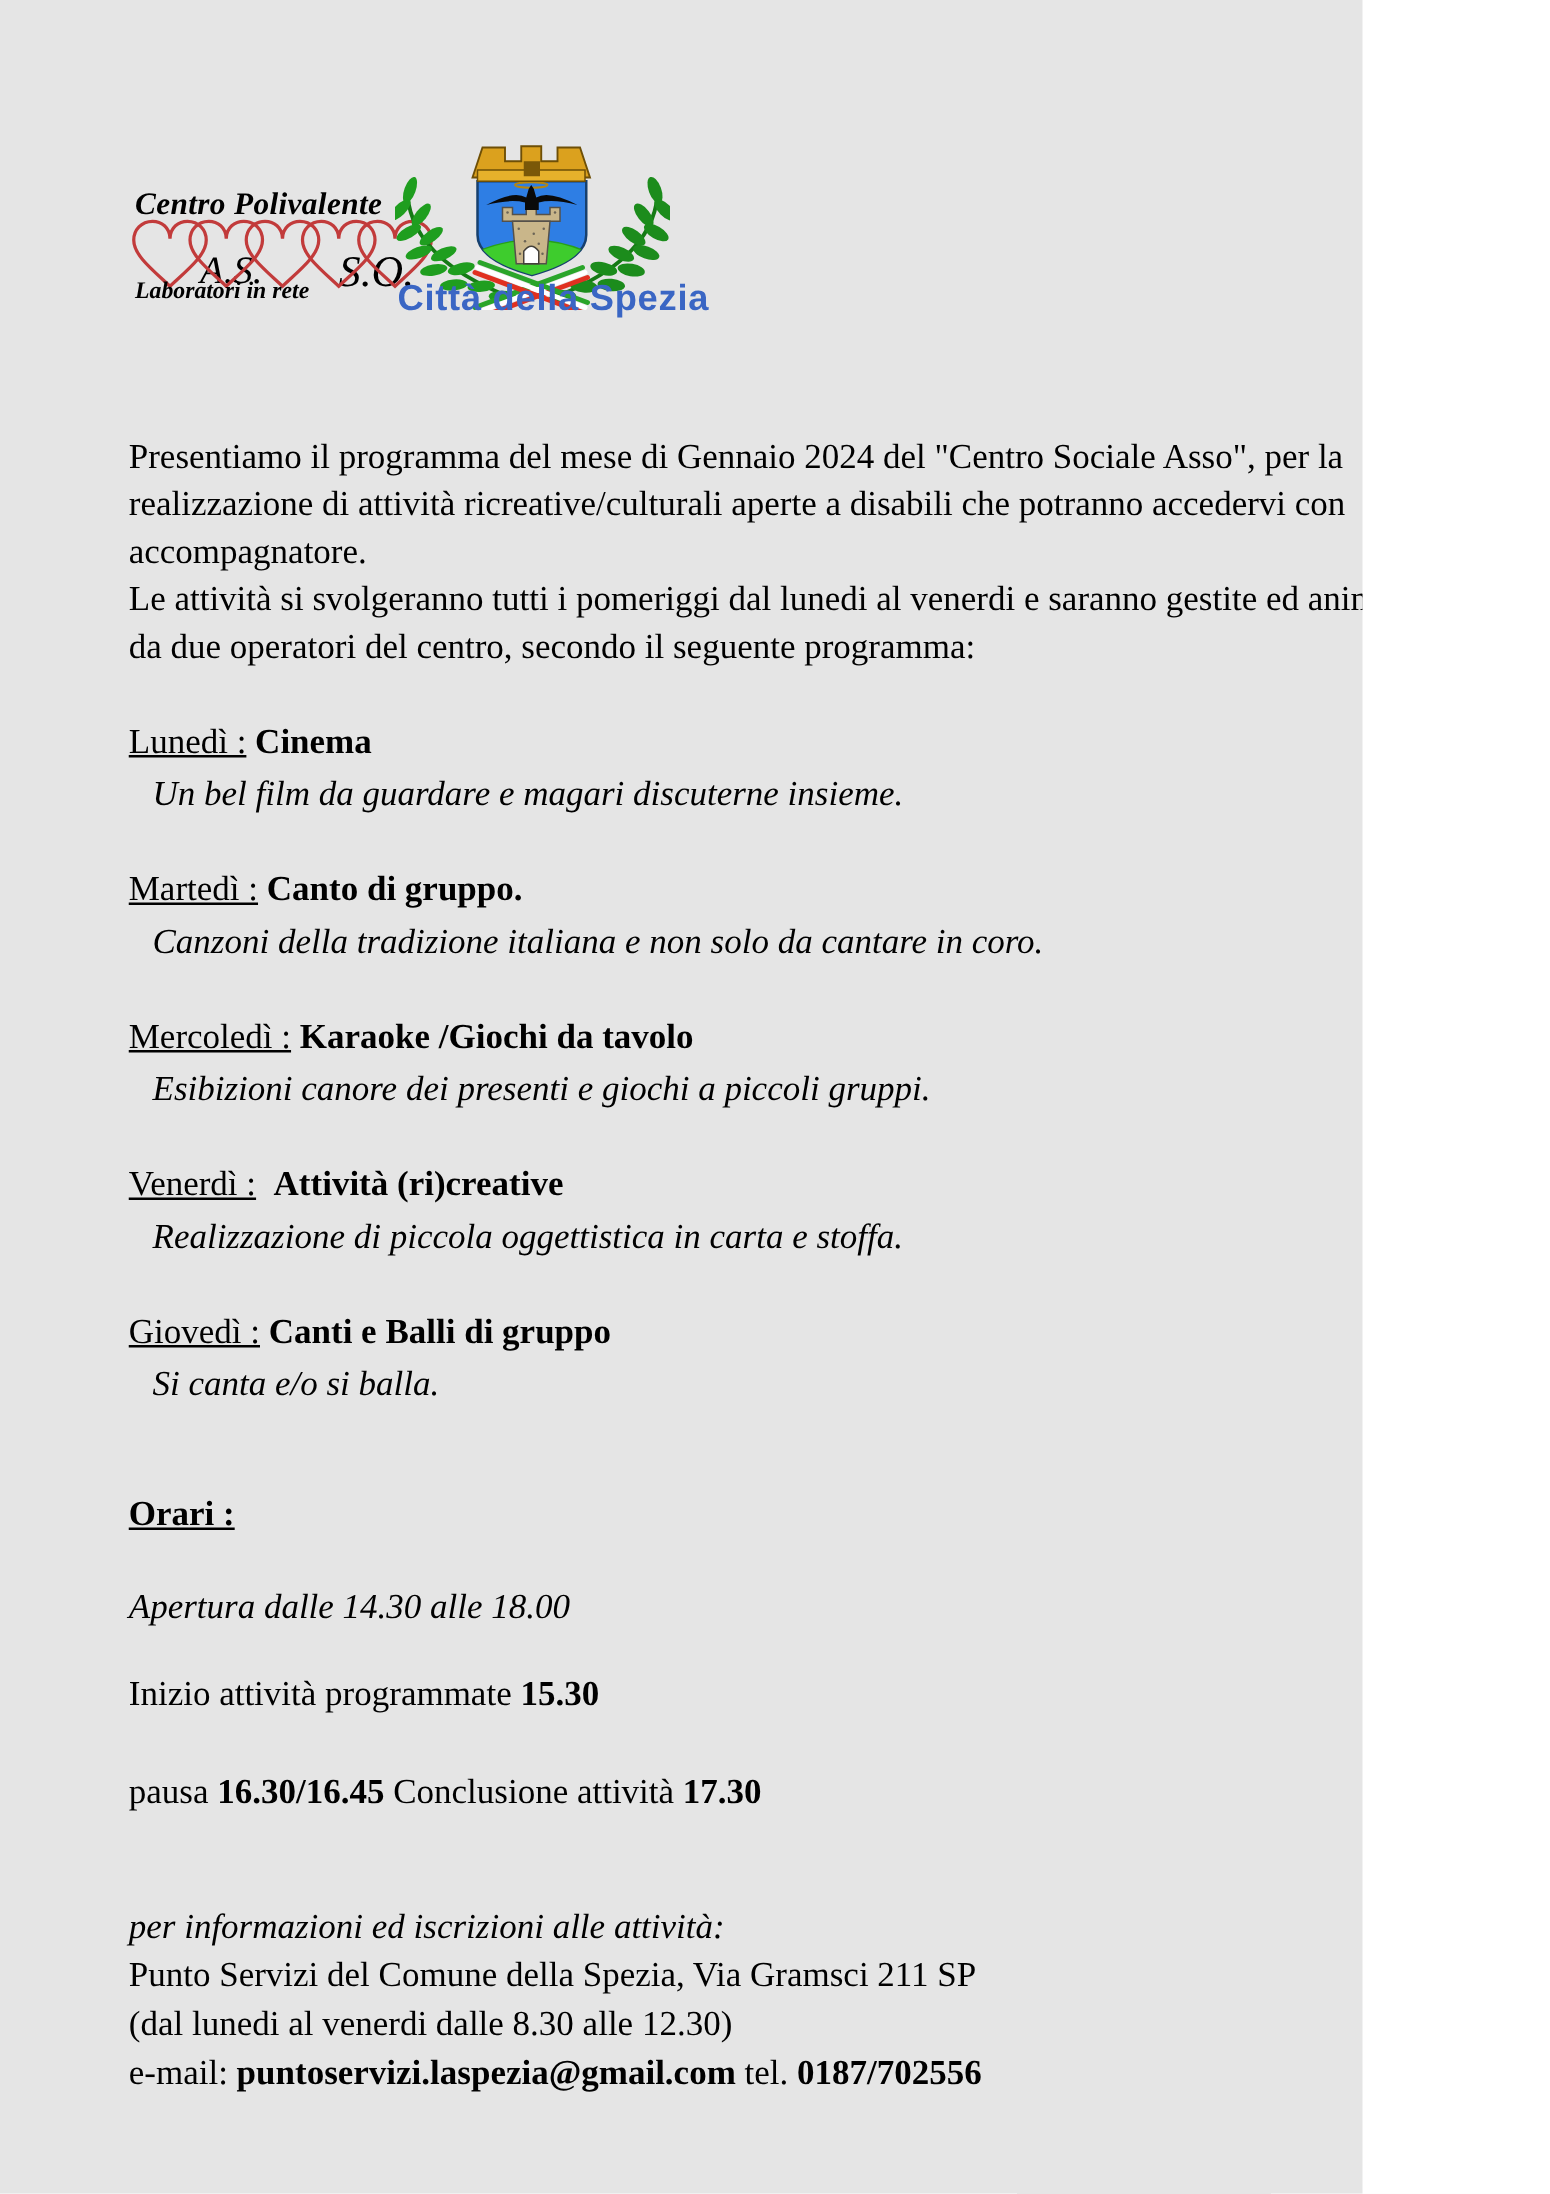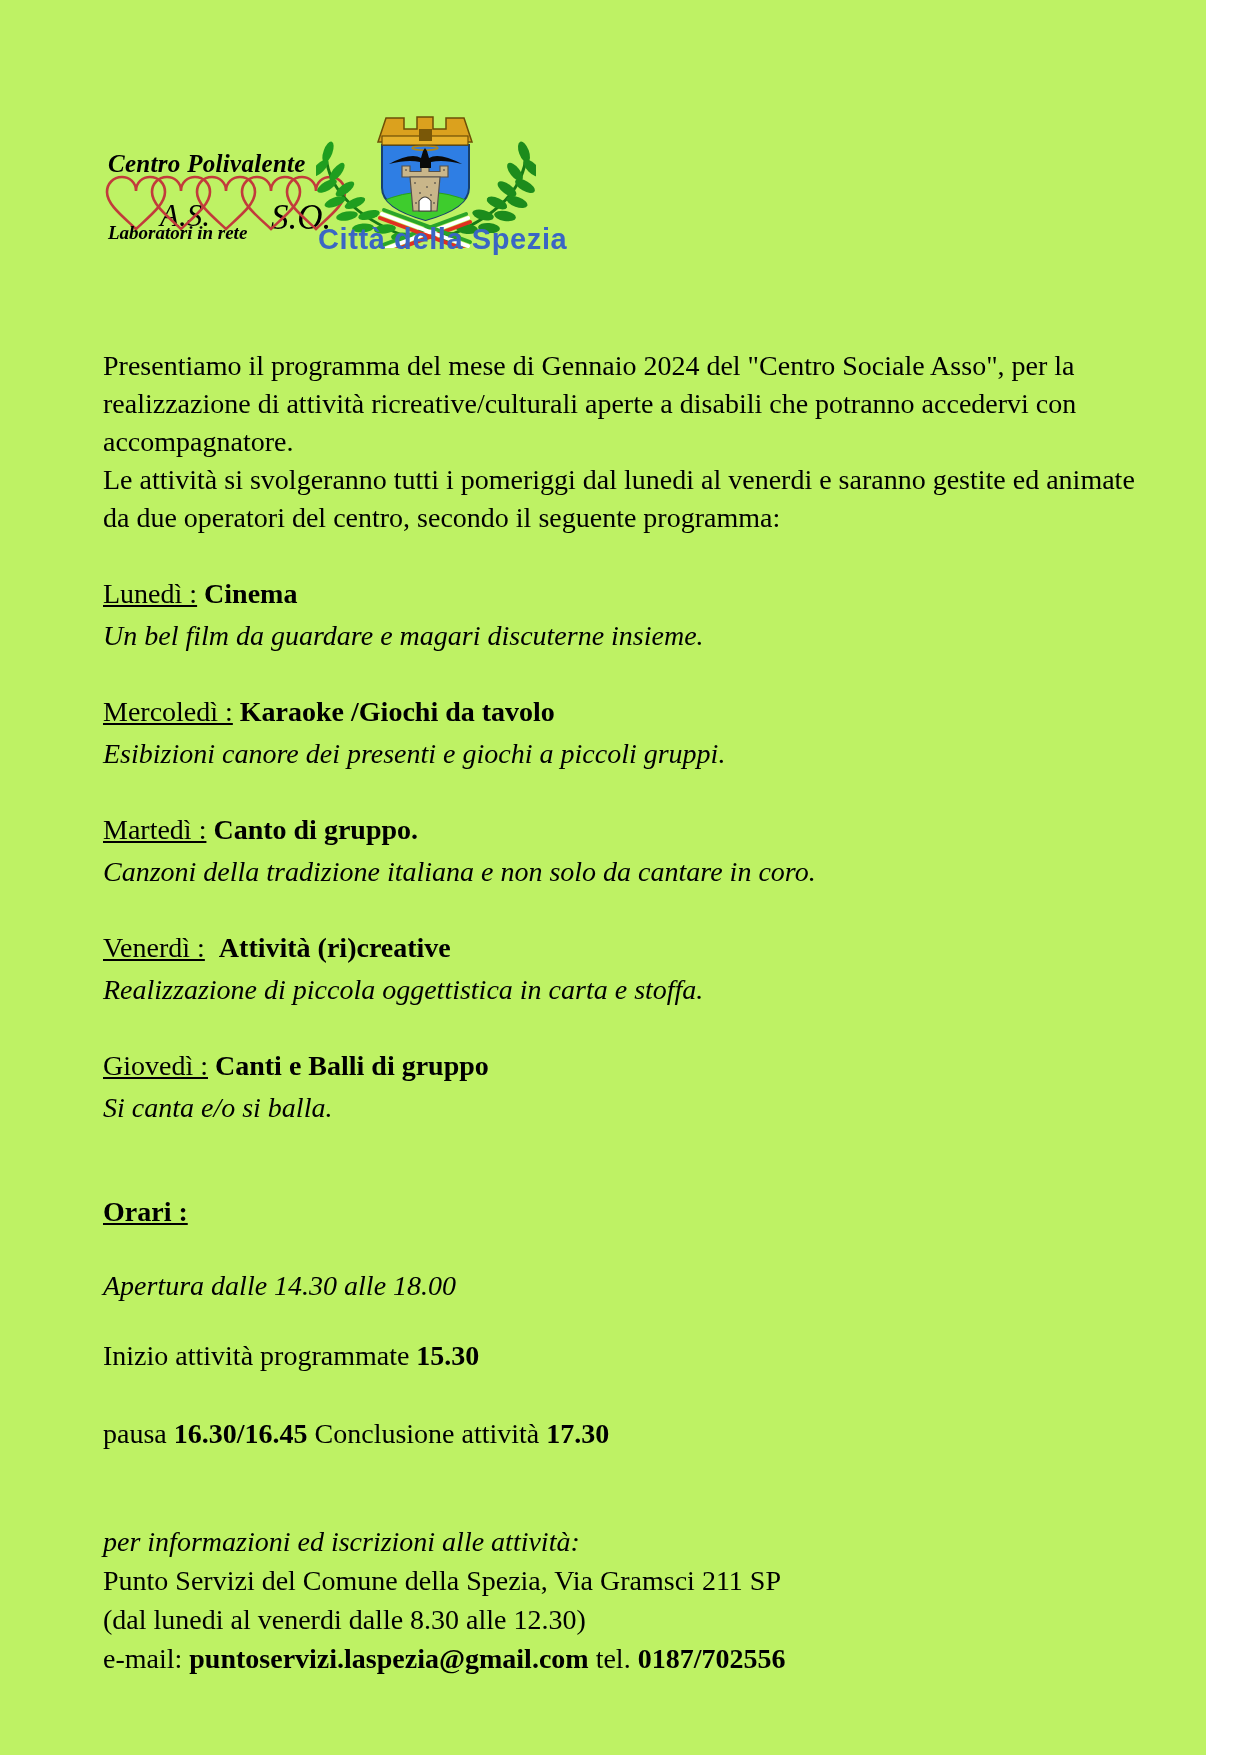--- a/index.html
+++ b/index.html
@@ -1,16 +1,16 @@
 <!DOCTYPE html>
 <html><head>
 <meta charset="utf-8">
 <style>
   html,body{margin:0;padding:0;background:#fff;}
-  .page{position:relative;width:1206px;height:1755px;background:#bef264;
+  .page{position:relative;width:1090px;height:1755px;background:#e5e5e5;
         font-family:"Liberation Serif",serif;color:#000;overflow:hidden;}
 
   
   .logo{position:absolute;left:108px;top:96px;width:440px;height:168px;}
   .logo-left{position:absolute;left:0;top:54px;width:248px;height:112px;}
   .logo-line1{font-size:25px;font-weight:bold;font-style:italic;letter-spacing:.3px;white-space:nowrap;}
   .logo-as{position:absolute;left:52px;top:48px;font-size:31px;font-style:italic;white-space:nowrap;}
   .logo-so{position:absolute;left:163px;top:48px;font-size:35px;font-style:italic;white-space:nowrap;}
   .hearts-svg{position:absolute;left:-4px;top:20px;width:244px;height:66px;}
   .logo-line2{position:absolute;left:0;top:72px;font-size:19px;font-weight:bold;font-style:italic;white-space:nowrap;text-align:center;}
@@ -20,21 +20,21 @@
                 font-weight:bold;font-size:29px;color:#3a66c4;letter-spacing:.6px;white-space:nowrap;}
 
   
   .content{position:absolute;left:103px;top:347px;width:1050px;font-size:28px;line-height:38px;}
   .intro p{margin:0;}
   .sections{margin-top:36px;}
   .section{margin-top:34px;line-height:42px;}
   .section:first-child{margin-top:0;}
   .day{text-decoration:underline;}
   .act{font-weight:bold;}
-  .desc{font-style:italic;}
+  .desc{font-style:italic;margin-left:19px;}
   .orari-heading{margin-top:64px;font-weight:bold;}
   .orari-heading span{text-decoration:underline;}
   .apertura{margin-top:36px;font-weight:normal;font-style:italic;}
   .inizio{margin-top:32px;}
   .pausa{margin-top:40px;}
   .bold{font-weight:bold;}
   .contact{margin-top:69px;line-height:39px;}
   .contact .info{font-style:italic;}
 </style>
 </head>
@@ -152,26 +152,26 @@
       <p>Presentiamo il programma del mese di Gennaio 2024 del "Centro Sociale Asso", per la realizzazione di attività ricreative/culturali aperte a disabili che potranno accedervi con accompagnatore.</p>
       <p>Le attività si svolgeranno tutti i pomeriggi dal lunedi al venerdi e saranno gestite ed animate da due operatori del centro, secondo il seguente programma:</p>
     </div>
 
     <div class="sections">
       <div class="section">
         <div><span class="day">Lunedì :</span> <span class="act">Cinema</span></div>
         <div class="desc">Un bel film da guardare e magari discuterne insieme.</div>
       </div>
       <div class="section">
+        <div><span class="day">Martedì :</span> <span class="act">Canto di gruppo.</span></div>
+        <div class="desc">Canzoni della tradizione italiana e non solo da cantare in coro.</div>
+      </div>
+      <div class="section">
         <div><span class="day">Mercoledì :</span> <span class="act">Karaoke /Giochi da tavolo</span></div>
         <div class="desc">Esibizioni canore dei presenti e giochi a piccoli gruppi.</div>
-      </div>
-      <div class="section">
-        <div><span class="day">Martedì :</span> <span class="act">Canto di gruppo.</span></div>
-        <div class="desc">Canzoni della tradizione italiana e non solo da cantare in coro.</div>
       </div>
       <div class="section">
         <div><span class="day">Venerdì :</span>&nbsp; <span class="act">Attività (ri)creative</span></div>
         <div class="desc">Realizzazione di piccola oggettistica in carta e stoffa.</div>
       </div>
       <div class="section">
         <div><span class="day">Giovedì :</span> <span class="act">Canti e Balli di gruppo</span></div>
         <div class="desc">Si canta e/o si balla.</div>
       </div>
     </div>

